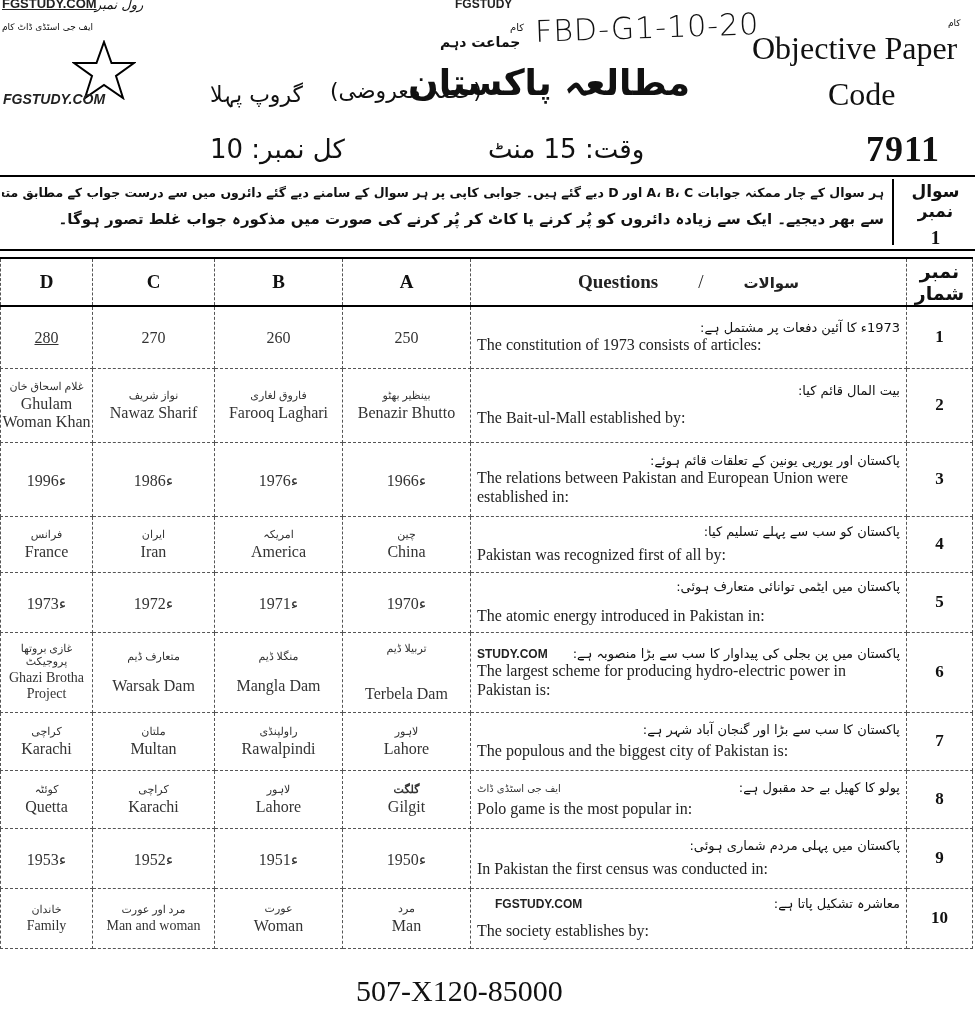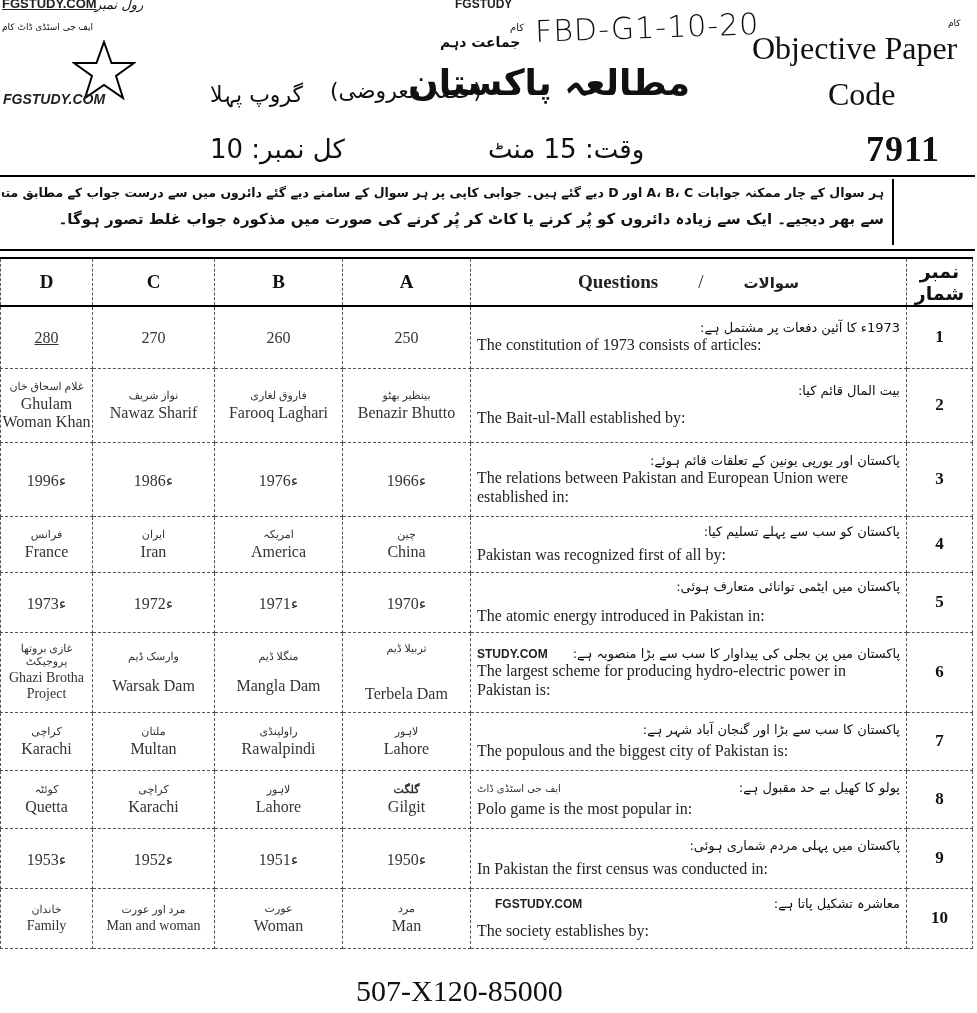--- a/index.html
+++ b/index.html
@@ -79,20 +79,24 @@
 <div class="abs urdu" id="small-corner">کام</div>
 <div class="abs" id="obj-title">Objective Paper</div>
 <div class="abs" id="obj-code">Code</div>
 <div class="abs" id="obj-number">7911</div>
 
 <div class="abs" id="instr">
   <div id="instr-text" class="urdu">
     <div style="white-space:nowrap;overflow:hidden;font-size:12.5px;">ہر سوال کے چار ممکنہ جوابات A، B، C اور D دیے گئے ہیں۔ جوابی کاپی پر ہر سوال کے سامنے دیے گئے دائروں میں سے درست جواب کے مطابق متعلقہ دائرہ کو مارکر یا پین</div>
     <div style="font-size:15px;">سے بھر دیجیے۔ ایک سے زیادہ دائروں کو پُر کرنے یا کاٹ کر پُر کرنے کی صورت میں مذکورہ جواب غلط تصور ہوگا۔</div>
   </div>
+  <div id="instr-label">
+    <div class="q urdu" style="direction:rtl;text-align:center;">سوال نمبر</div>
+    <div class="n">1</div>
+  </div>
 </div>
 
 <table class="abs" id="mcq">
   <colgroup>
     <col style="width:92px">
       <col style="width:122px">
       <col style="width:128px">
       <col style="width:128px">
       <col style="width:436px">
       <col style="width:66px">
@@ -228,21 +232,21 @@
         </td>
     <td class="num">5</td>
   </tr>
 
   <tr class="row" style="height:80px">
     <td class="opt">
           <span class="ur">غازی بروتھا پروجیکٹ</span>
           <span class="en" style="font-size:14px;line-height:16px;">Ghazi Brotha Project</span>
         </td>
     <td class="opt">
-          <span class="ur">وارسک ڈیم</span>
+          <span class="ur">متعارف ڈیم</span>
           <span class="en" style="margin-top:14px">Warsak Dam</span>
         </td>
     <td class="opt">
           <span class="ur">منگلا ڈیم</span>
           <span class="en" style="margin-top:14px">Mangla Dam</span>
         </td>
     <td class="opt">
           <span class="ur">تربیلا ڈیم</span>
           <span class="en" style="margin-top:30px">Terbela Dam</span>
         </td>

